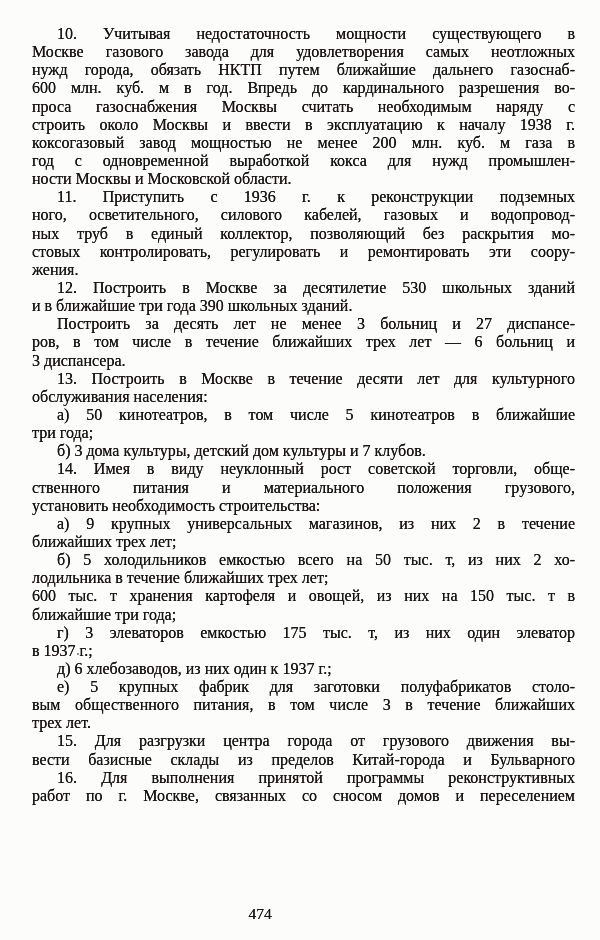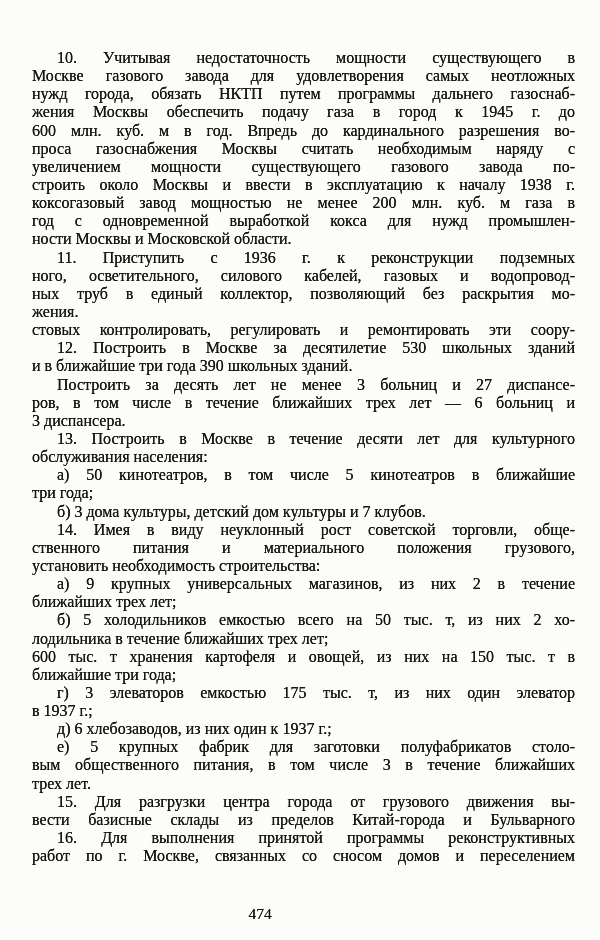--- a/index.html
+++ b/index.html
@@ -17,21 +17,20 @@
   }
   .page {
     position: absolute;
     inset: 0;
   }
   .text-block {
     position: absolute;
     left: 32px;
     top: 25px;
     width: 543px;
-    margin-top: 24px;
   }
   .line {
     font-size: 16px;
     line-height: 18.15px;
     height: 18.15px;
     text-align: justify;
     text-align-last: justify;
     white-space: normal;
     overflow: hidden;
     text-shadow: 0 0 0.35px currentColor; 
@@ -63,34 +62,32 @@
     opacity: 0.8;
   }
 </style>
 </head>
 <body>
 
 <div class="page">
   <div class="text-block">
       <div class="line first"><span>10. Учитывая недостаточность мощности существующего в</span></div>
       <div class="line"><span>Москве газового завода для удовлетворения самых неотложных</span></div>
-      <div class="line"><span>нужд города, обязать НКТП путем программы дальнего газоснаб-</span></div>
-      <div class="line"><span>жения Москвы обеспечить подачу газа в город к 1945 г. до</span></div>
+      <div class="line"><span>нужд города, обязать НКТП путем ближайшие дальнего газоснаб-</span></div>
       <div class="line"><span>600 млн. </span><span class="it">куб. м</span><span> в год. Впредь до кардинального разрешения во-</span></div>
       <div class="line"><span>проса газоснабжения Москвы считать необходимым наряду с</span></div>
-      <div class="line"><span>увеличением мощности существующего газового завода по-</span></div>
       <div class="line"><span>строить около Москвы и ввести в эксплуатацию к началу 1938 г.</span></div>
       <div class="line"><span>коксогазовый завод мощностью не менее 200 млн. </span><span class="it">куб. м</span><span> газа в</span></div>
       <div class="line"><span>год с одновременной выработкой кокса для нужд промышлен-</span></div>
       <div class="line lastline"><span>ности Москвы и Московской области.</span></div>
       <div class="line first"><span>11. Приступить с 1936 г. к реконструкции подземных</span></div>
       <div class="line"><span>ного, осветительного, силового кабелей, газовых и водопровод-</span></div>
       <div class="line"><span>ных труб в единый коллектор, позволяющий без раскрытия мо-</span></div>
+      <div class="line"><span>стовых контролировать, регулировать и ремонтировать эти соору-</span></div>
       <div class="line lastline"><span>жения.</span></div>
-      <div class="line"><span>стовых контролировать, регулировать и ремонтировать эти соору-</span></div>
       <div class="line first"><span>12. Построить в Москве за десятилетие 530 школьных зданий</span></div>
       <div class="line lastline"><span>и в ближайшие три года 390 школьных зданий.</span></div>
       <div class="line first"><span>Построить за десять лет не менее 3 больниц и 27 диспансе-</span></div>
       <div class="line"><span>ров, в том числе в течение ближайших трех лет — 6 больниц и</span></div>
       <div class="line lastline"><span>3 диспансера.</span></div>
       <div class="line first"><span>13. Построить в Москве в течение десяти лет для культурного</span></div>
       <div class="line lastline"><span>обслуживания населения:</span></div>
       <div class="line first"><span>а) 50 кинотеатров, в том числе 5 кинотеатров в ближайшие</span></div>
       <div class="line lastline"><span>три года;</span></div>
       <div class="line first lastline"><span>б) 3 дома культуры, детский дом культуры и 7 клубов.</span></div>

